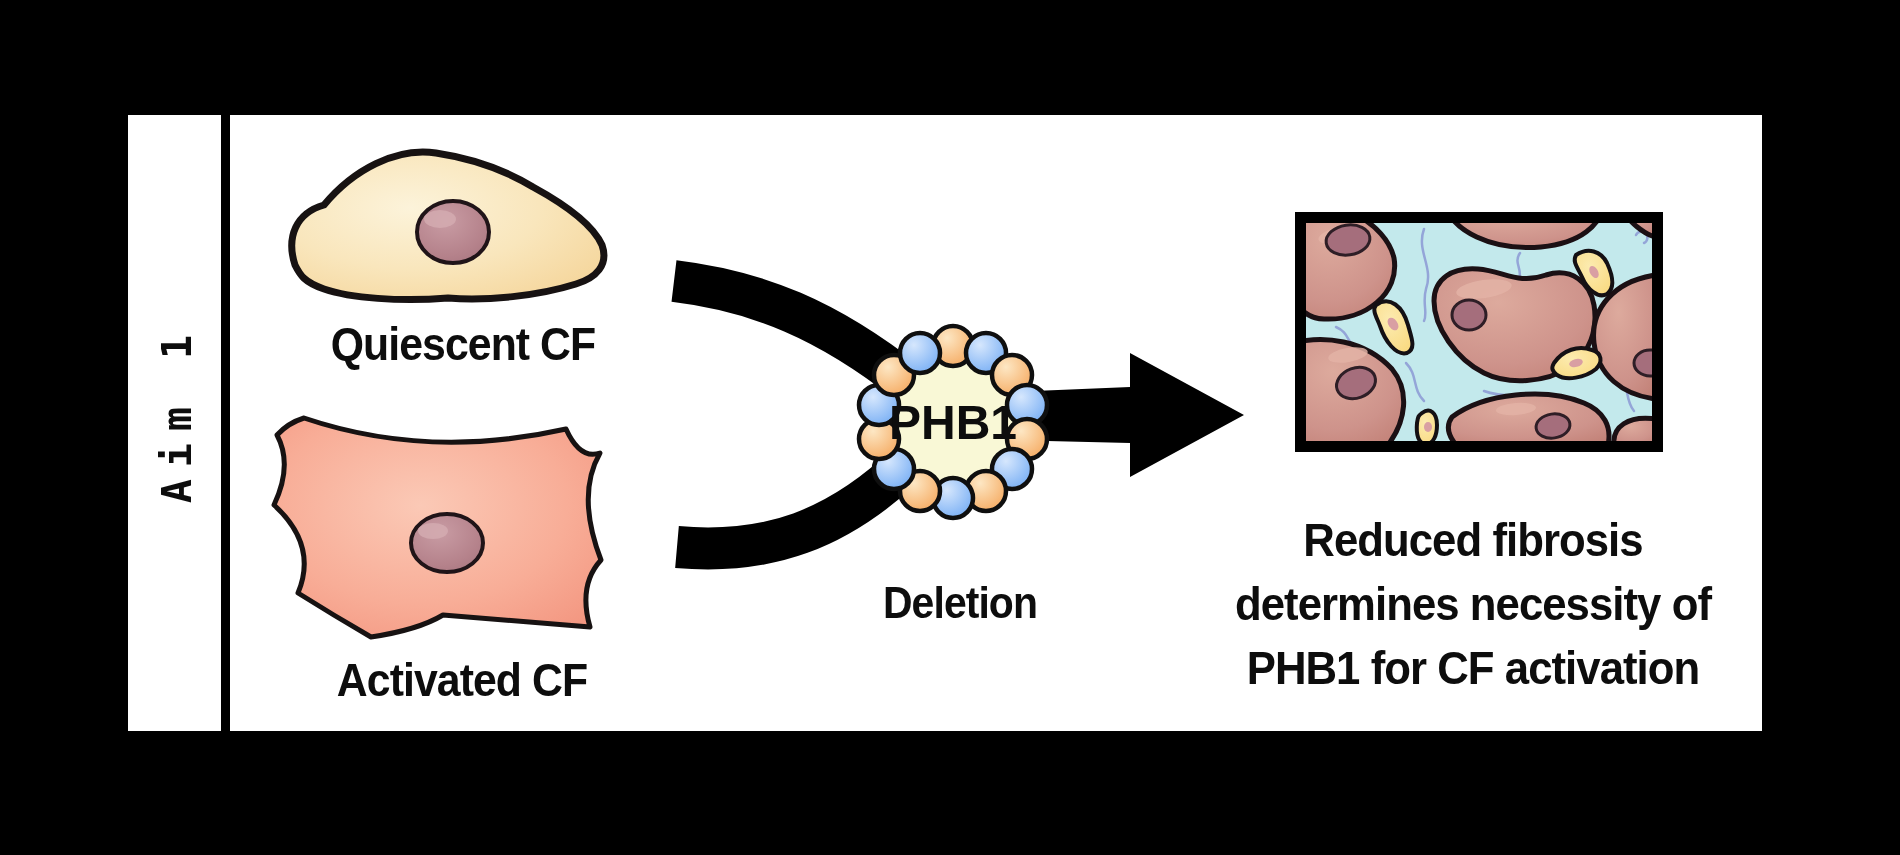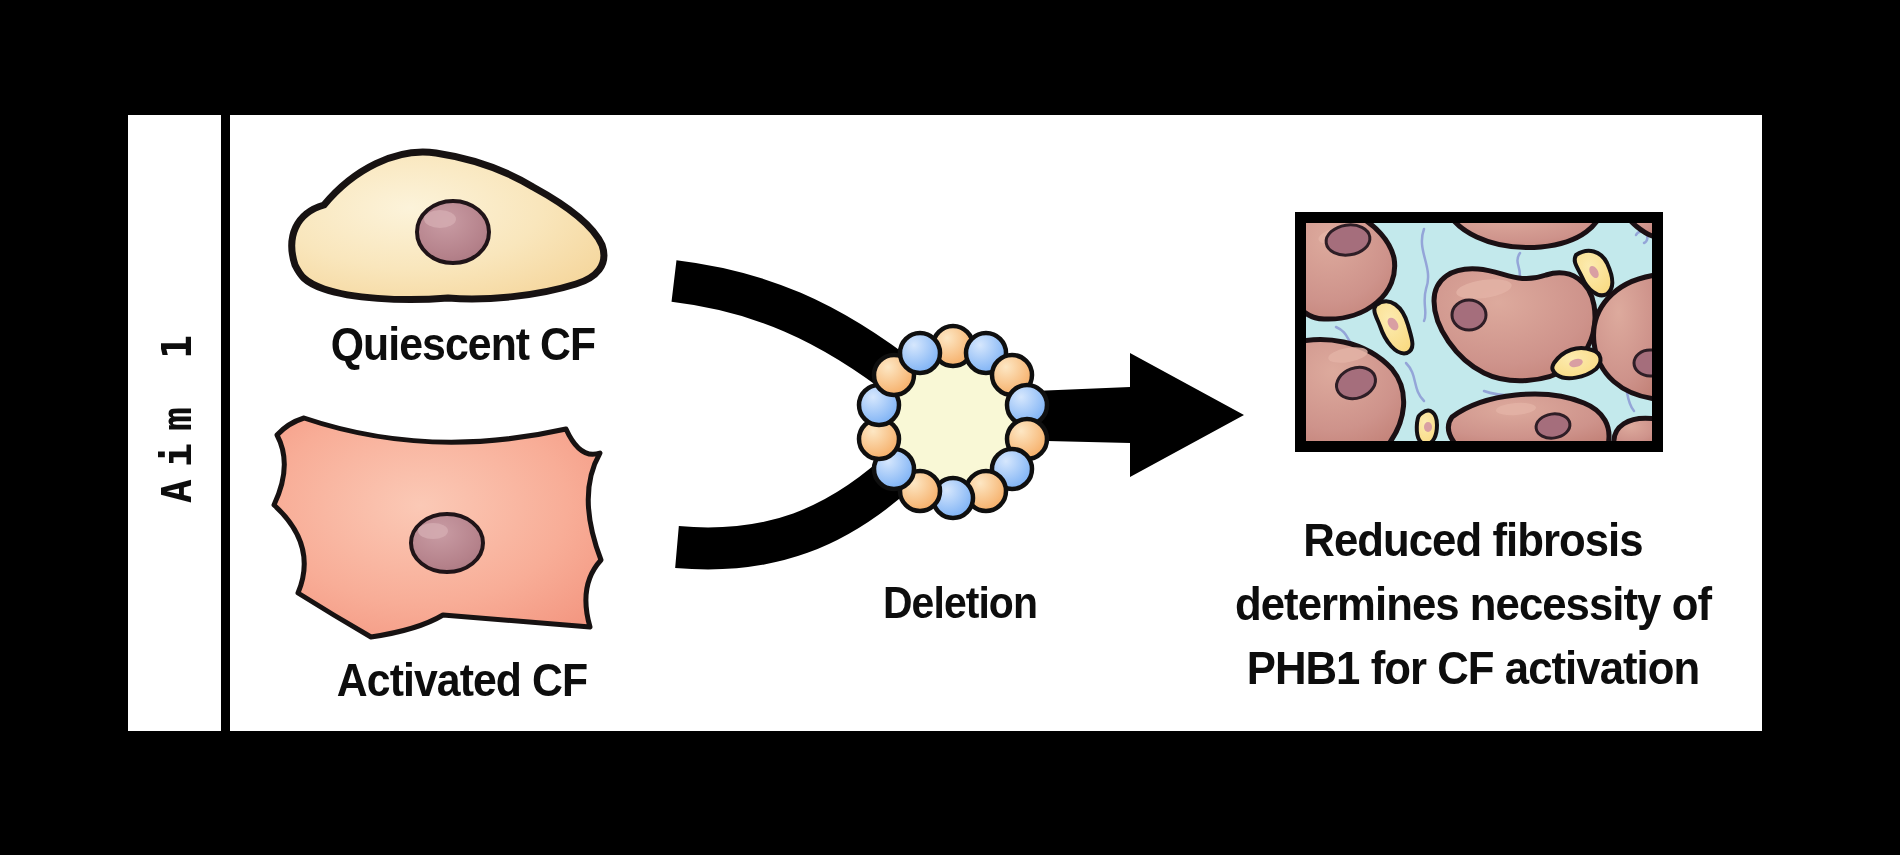--- a/index.html
+++ b/index.html
@@ -164,20 +164,21 @@
           </g>
         </g>
       </g>
     </svg>
 
     <div class="divider"></div>
     <div class="aim-label">Aim 1</div>
 
     <div class="label lbl-quiescent">Quiescent CF</div>
     <div class="label lbl-activated">Activated CF</div>
+    <div class="label lbl-phb1">PHB1</div>
     <div class="label lbl-deletion">Deletion</div>
 
     <div class="outcome">
       <div>Reduced fibrosis</div>
       <div>determines necessity of</div>
       <div>PHB1 for CF activation</div>
     </div>
 
   </div>
 </div>

